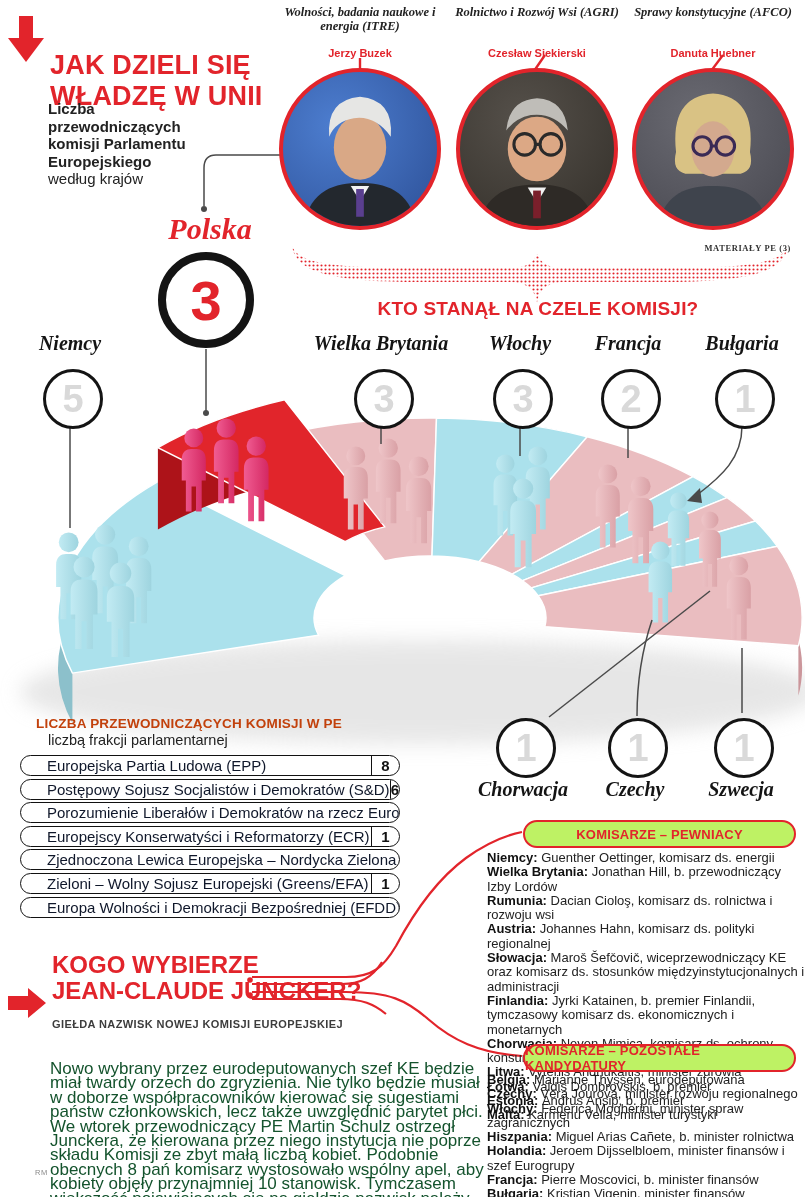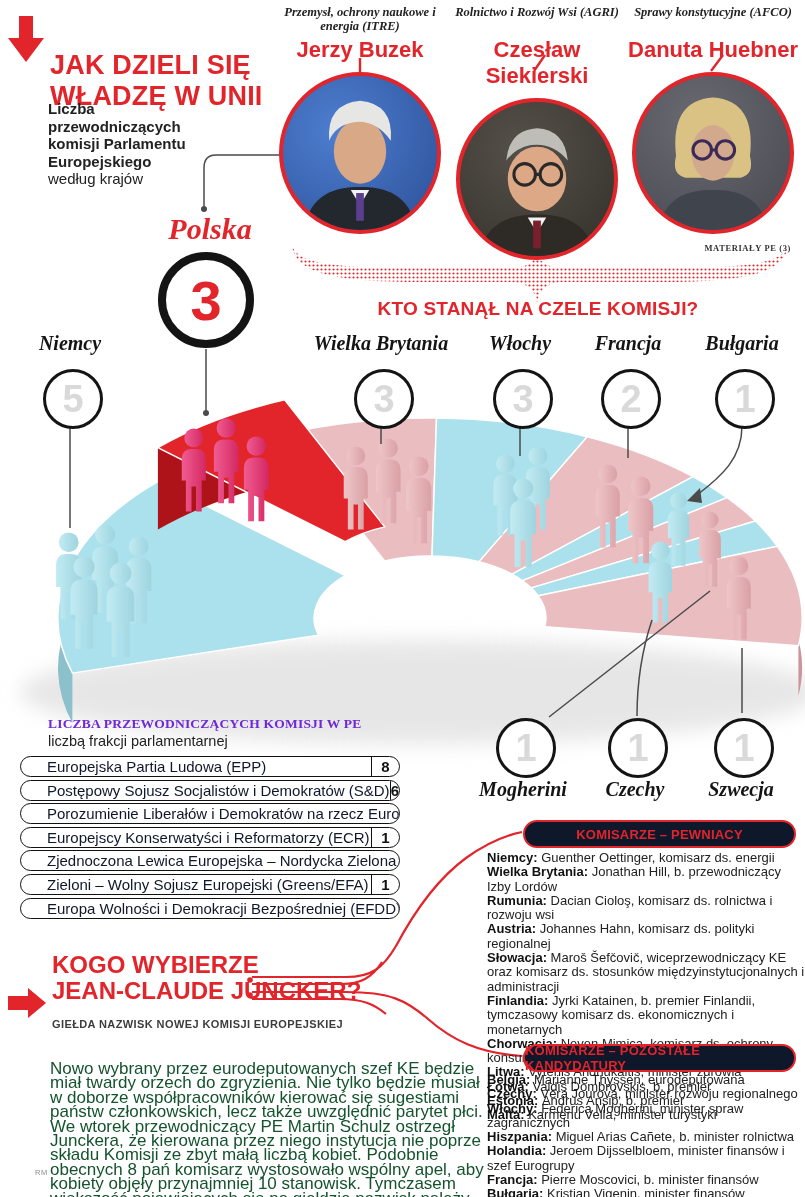--- a/index.html
+++ b/index.html
@@ -10,52 +10,52 @@
   .ui{z-index:2;}
   
   .title{left:50px;top:10px;font-size:27px;line-height:31px;font-weight:800;color:#E2242B;letter-spacing:.2px;margin-top:40px;}
   .intro{left:48px;top:100px;width:160px;font-size:15px;line-height:17.5px;color:#222;}
   .intro b{display:block;font-weight:700;}
   .intro .plain{font-weight:400;}
   
   .photo-card{top:6px;width:176px;text-align:center;}
   .pc1{left:272px;} .pc2{left:449px;} .pc3{left:625px;}
   .cap{font-family:"Liberation Serif",serif;font-style:italic;font-weight:700;font-size:12.5px;line-height:13.5px;color:#222;min-height:27px;}
-  .pname{font-size:22px;font-weight:800;color:#E2242B;margin-top:4px;}
+  .pname{font-size:11px;font-weight:800;color:#E2242B;margin-top:14px;}
   .pcircle{width:154px;height:154px;border-radius:50%;border:4px solid #E2242B;margin:9px auto 0;overflow:hidden;}
   .pcircle svg{display:block;width:100%;height:100%;}
   .bg1{background:radial-gradient(circle at 35% 35%,#4d7ed0,#2c4f96);}
   .bg2{background:radial-gradient(circle at 40% 30%,#55504a,#332f29);}
   .bg3{background:radial-gradient(circle at 40% 30%,#6a6a72,#47474f);}
   .credit{right:14px;top:243px;font-family:"Liberation Serif",serif;font-size:8.5px;font-weight:700;letter-spacing:.6px;color:#333;}
   .kto{left:323px;top:298px;width:430px;text-align:center;font-size:19px;font-weight:800;color:#E2242B;letter-spacing:.2px;}
   
   .polska-label{left:150px;top:212px;width:120px;text-align:center;font-family:"Liberation Serif",serif;
     font-style:italic;font-weight:700;font-size:30px;color:#E2242B;}
   .big-circle{left:158px;top:252px;width:80px;height:80px;border:8px solid #141414;border-radius:50%;
     display:flex;align-items:center;justify-content:center;font-size:56px;font-weight:800;color:#E2242B;background:#fff;}
   
   .clabel{font-family:"Liberation Serif",serif;font-style:italic;font-weight:700;font-size:20px;color:#141414;
     text-align:center;width:160px;}
   .ccircle{width:54px;height:54px;border:3px solid #141414;border-radius:50%;background:#fff;
     display:flex;align-items:center;justify-content:center;font-size:38px;font-weight:800;color:#D9D9D9;}
   
   .ft{left:20px;top:716px;width:380px;}
-  .ft h3{margin:0 0 1px 28px;font-size:13.5px;font-weight:800;color:#6d28d9;letter-spacing:.2px;font-family:Liberation Serif, serif;}
+  .ft h3{margin:0 0 1px 16px;font-size:13.5px;font-weight:800;color:#c2410c;letter-spacing:.2px;}
   .ft .sub{margin:0 0 7px 28px;font-size:14.5px;color:#222;}
   .frow{display:flex;align-items:stretch;border:1.6px solid #111;border-radius:12px;height:19px;margin-bottom:2.6px;background:#fff;overflow:hidden;}
   .frow .lbl{flex:1;display:flex;align-items:center;padding-left:26px;font-size:15px;color:#0f172a;white-space:nowrap;}
   .frow .num{width:27px;display:flex;align-items:center;justify-content:center;border-left:1.6px solid #111;
     font-size:15px;font-weight:800;color:#111;}
   
   .jt{left:52px;top:952px;font-size:24px;line-height:26px;font-weight:800;color:#E2242B;}
   .jsub{left:52px;top:1018px;font-size:11px;letter-spacing:.4px;color:#3c3c3c;font-weight:700;}
   .jbody{left:50px;top:1062px;width:438px;font-size:17px;line-height:14.4px;color:#14532d;}
   
-  .pill{width:269px;height:24px;border:2.5px solid #E2242B;border-radius:14px;background:#0f172a;
+  .pill{width:269px;height:24px;border:2.5px solid #E2242B;border-radius:14px;background:#bef264;
     display:flex;align-items:center;justify-content:center;font-size:13px;font-weight:800;color:#E2242B;letter-spacing:.2px;}
   .pill1{left:523px;top:820px;} .pill2{left:523px;top:1044px;}
   .clist{left:487px;width:318px;font-size:13px;line-height:14.3px;color:#222;}
   .clist1{top:851px;} .clist2{top:1073px;}
   .clist b{font-weight:800;color:#111;}
   .rm{left:16px;top:1168px;font-size:7.5px;color:#8a8a8a;letter-spacing:.5px;padding-left:19px;}
 </style>
 </head>
 <body>
 
@@ -193,21 +193,21 @@
   <div class="abs ui title">
     <div>JAK DZIELI SIĘ</div>
     <div>WŁADZĘ W UNII</div>
   </div>
   <div class="abs ui intro">
     <b>Liczba przewodniczących komisji Parlamentu Europejskiego</b>
     <span class="plain">według krajów</span>
   </div>
 
   <div class="abs ui photo-card pc1">
-    <div class="cap">Przemysł, ochrony naukowe i energia (ITRE)</div>
+    <div class="cap">Wolności, badania naukowe i energia (ITRE)</div>
     <div class="pname">Jerzy Buzek</div>
     <div class="pcircle bg1">
       <svg viewBox="0 0 100 100">
         <ellipse cx="50" cy="49" rx="17" ry="21" fill="#D9A886"></ellipse>
         <path d="M30,42 Q28,18 50,16 Q72,18 70,42 Q60,28 46,30 Q34,32 30,42 Z" fill="#E6E6E4"></path>
         <path d="M13,100 C18,76 34,72 50,72 C66,72 82,76 87,100 Z" fill="#23282e"></path>
         <path d="M44,74 L50,84 L56,74 Z" fill="#f2f2f2"></path>
           <rect x="47.5" y="76" width="5" height="18" fill="#5a3f8f"></rect>
       </svg>
     </div>
@@ -272,21 +272,21 @@
       <span>2</span>
     </div>
   <div class="abs ui clabel" style="left:662px;top:332px">Bułgaria</div>
   <div class="abs ui ccircle" style="left:715px;top:369px">
       <span>1</span>
     </div>
 
   <div class="abs ui ccircle" style="left:496px;top:718px">
       <span>1</span>
     </div>
-  <div class="abs ui clabel" style="left:443px;top:778px">Mogherini</div>
+  <div class="abs ui clabel" style="left:443px;top:778px">Chorwacja</div>
   <div class="abs ui ccircle" style="left:608px;top:718px">
       <span>1</span>
     </div>
   <div class="abs ui clabel" style="left:555px;top:778px">Czechy</div>
   <div class="abs ui ccircle" style="left:714px;top:718px">
       <span>1</span>
     </div>
   <div class="abs ui clabel" style="left:661px;top:778px">Szwecja</div>
 
   <div class="abs ui ft">

